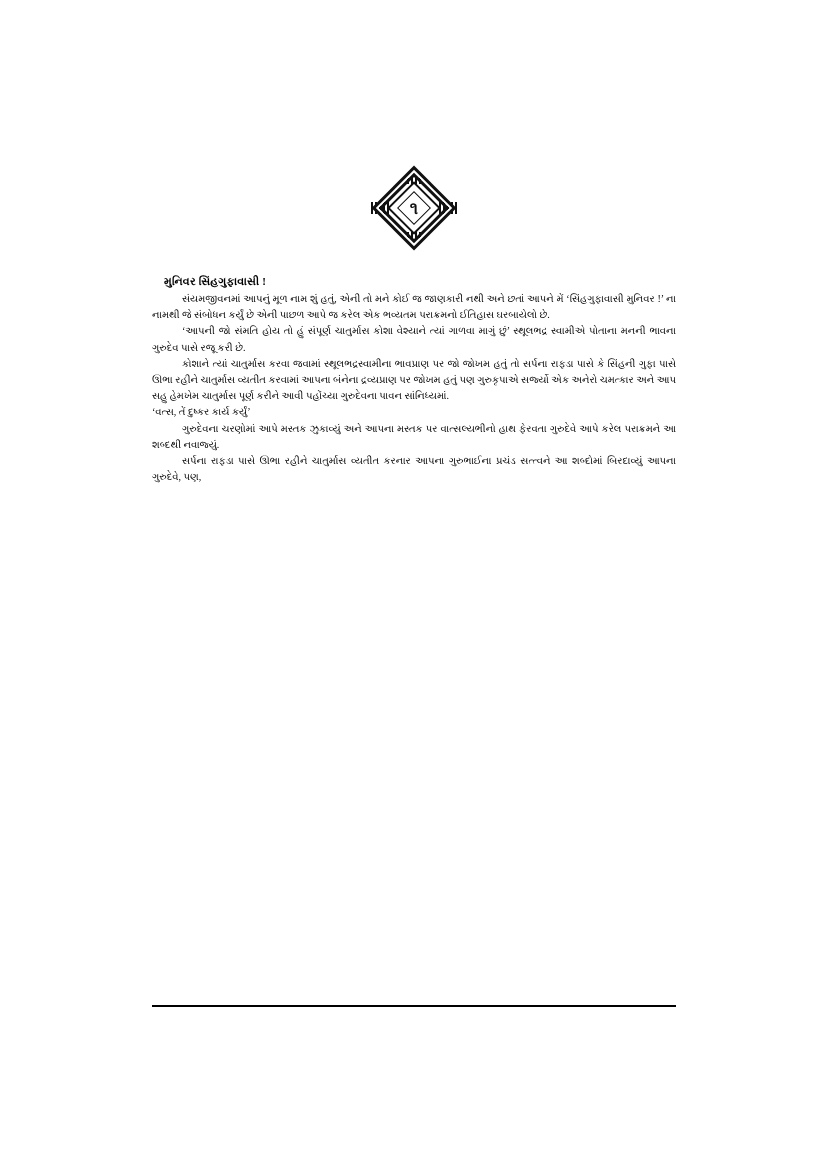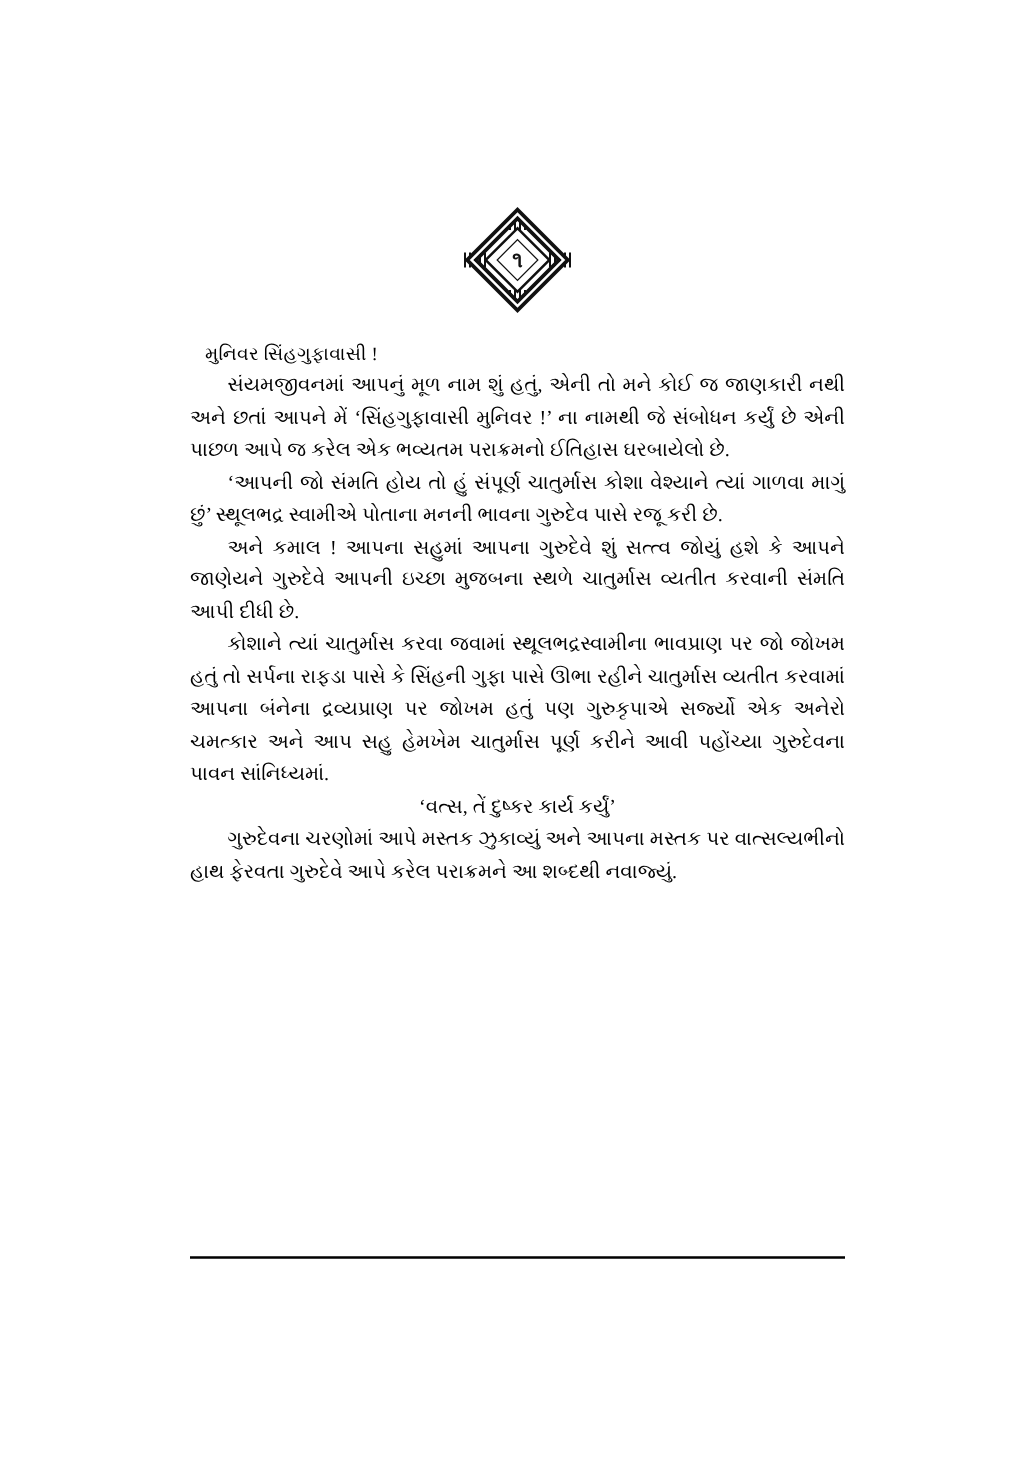--- a/index.html
+++ b/index.html
@@ -95,36 +95,35 @@
     transform: translateX(-50%);
     width: 14px;
     height: 7px;
     background:
       repeating-linear-gradient(90deg, #111 0 2px, #fff 2px 4px);
   }
   .ornament .cap.top { top: 2px; }
   .ornament .cap.bottom { bottom: 2px; }
 
   .heading {
-    font-size: 15px;
-    font-weight: normal;
+    font-size: 11px;
+    font-weight: bold;
     margin: 11px 0 3px 12px;
     letter-spacing: 0.2px;
   }
   p.para {
     margin: 0;
-    font-size: 16px;
+    font-size: 10px;
     line-height: 1.62;
     text-align: justify;
     text-justify: inter-word;
     text-indent: 30px;
   }
   p.center {
     text-indent: 0;
-    text-align: center;
   }
   .rule {
     position: absolute;
     left: 152px;
     top: 1005px;
     width: 524px;
     height: 2px;
     background: #000;
   }
 </style>
@@ -145,21 +144,21 @@
         <span class="diamond-mid"></span>
         <span class="diamond-inner"></span>
         <span class="num">૧</span>
       </div>
     </div>
 
     <h1 class="heading">મુનિવર સિંહગુફાવાસી !</h1>
 
     <p class="para">સંયમજીવનમાં આપનું મૂળ નામ શું હતું, એની તો મને કોઈ જ જાણકારી નથી અને છતાં આપને મેં ‘સિંહગુફાવાસી મુનિવર !’ ના નામથી જે સંબોધન કર્યું છે એની પાછળ આપે જ કરેલ એક ભવ્યતમ પરાક્રમનો ઈતિહાસ ઘરબાયેલો છે.</p>
     <p class="para">‘આપની જો સંમતિ હોય તો હું સંપૂર્ણ ચાતુર્માસ કોશા વેશ્યાને ત્યાં ગાળવા માગું છું’ સ્થૂલભદ્ર સ્વામીએ પોતાના મનની ભાવના ગુરુદેવ પાસે રજૂ કરી છે.</p>
-    <p class="para">અને કમાલ ! આપના સહુમાં આપના ગુરુદેવે શું સત્ત્વ જોયું હશે કે આપને જાણેયને ગુરુદેવે આપની ઇચ્છા મુજબના સ્થળે ચાતુર્માસ વ્યતીત કરવાની સંમતિ આપી દીધી છે.</p>
     <p class="para">કોશાને ત્યાં ચાતુર્માસ કરવા જવામાં સ્થૂલભદ્રસ્વામીના ભાવપ્રાણ પર જો જોખમ હતું તો સર્પના રાફડા પાસે કે સિંહની ગુફા પાસે ઊભા રહીને ચાતુર્માસ વ્યતીત કરવામાં આપના બંનેના દ્રવ્યપ્રાણ પર જોખમ હતું પણ ગુરુકૃપાએ સર્જ્યો એક અનેરો ચમત્કાર અને આપ સહુ હેમખેમ ચાતુર્માસ પૂર્ણ કરીને આવી પહોંચ્યા ગુરુદેવના પાવન સાંનિધ્યમાં.</p>
     <p class="para center">‘વત્સ, તેં દુષ્કર કાર્ય કર્યું’</p>
     <p class="para">ગુરુદેવના ચરણોમાં આપે મસ્તક ઝુકાવ્યું અને આપના મસ્તક પર વાત્સલ્યભીનો હાથ ફેરવતા ગુરુદેવે આપે કરેલ પરાક્રમને આ શબ્દથી નવાજ્યું.</p>
+    <p class="para">સર્પના રાફડા પાસે ઊભા રહીને ચાતુર્માસ વ્યતીત કરનાર આપના ગુરુભાઈના પ્રચંડ સત્ત્વને આ શબ્દોમાં બિરદાવ્યું આપના ગુરુદેવે, પણ,</p>
 
   </div>
 
   <div class="rule"></div>
 </div>
 
 </body></html>

